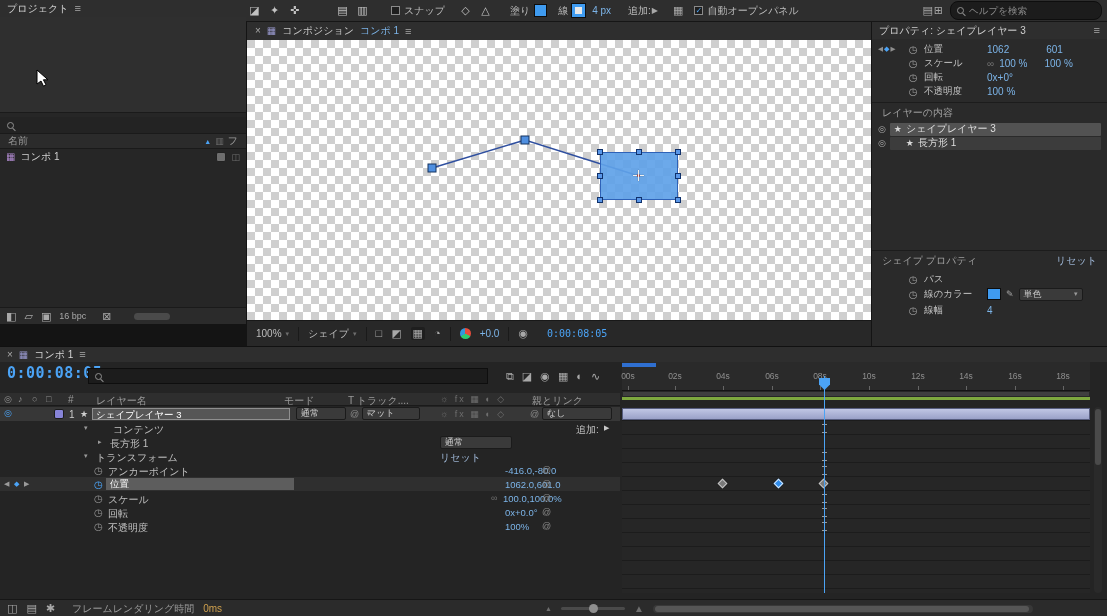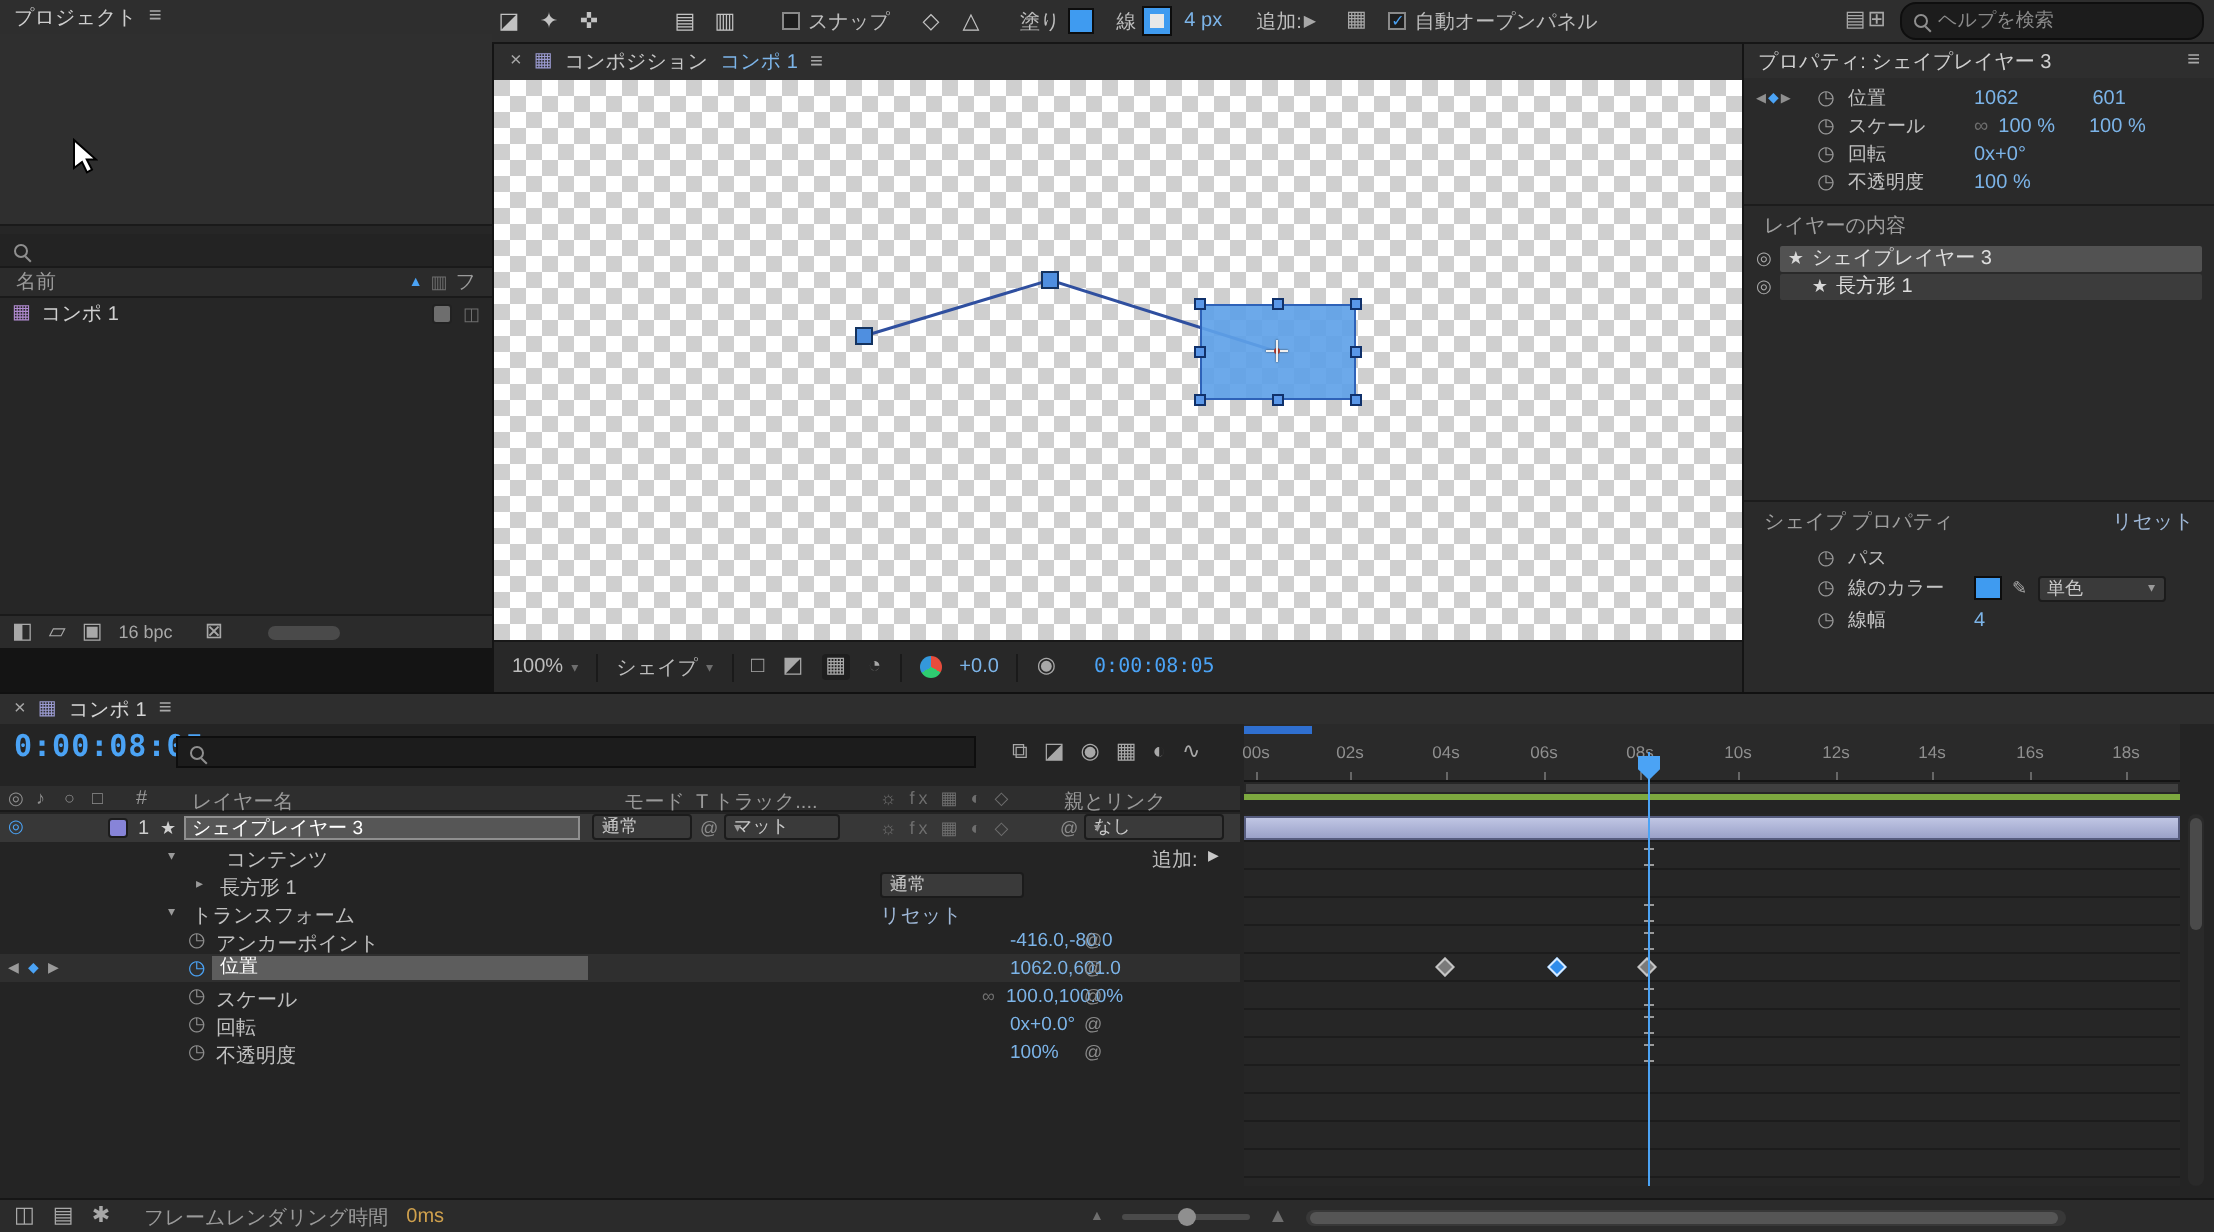--- a/index.html
+++ b/index.html
@@ -374,21 +374,21 @@
     <div id="workarea"></div>
     <div id="cacheline"></div>
 
     <div id="tl-headrow">
       <span class="abs sw" style="left:4px;top:1px;font-size:9px">◎</span>
       <span class="abs sw" style="left:18px;top:1px;font-size:9px">♪</span>
       <span class="abs sw" style="left:32px;top:1px;font-size:9px">○</span>
       <span class="abs sw" style="left:46px;top:1px;font-size:9px">□</span>
       <span class="abs" style="left:68px;top:1px">#</span>
       <span class="abs" style="left:96px;top:1px">レイヤー名</span>
-      <span class="abs" style="left:312px;top:1px">モード</span>
+      <span class="abs" style="left:284px;top:1px">モード</span>
       <span class="abs" style="left:348px;top:1px">T トラック....</span>
       <span class="abs dim" style="left:440px;top:1px;font-size:9px;letter-spacing:2px">☼ fx ▦ ◐ ◇</span>
       <span class="abs" style="left:532px;top:1px">親とリンク</span>
     </div>
 
     <div class="tlrow" style="top:60px;background:#373737">
       <span class="sw on" style="left:4px;top:1px;font-size:9px">◎</span>
       <span style="left:54px;top:2px;width:10px;height:10px;background:#8784d8;border:1px solid #1c1c1c;border-radius:2px"></span>
       <span style="left:69px;top:2px;color:#cdcdcd">1</span>
       <span style="left:80px;top:2px;color:#d0d0d0;font-size:9px">★</span>

